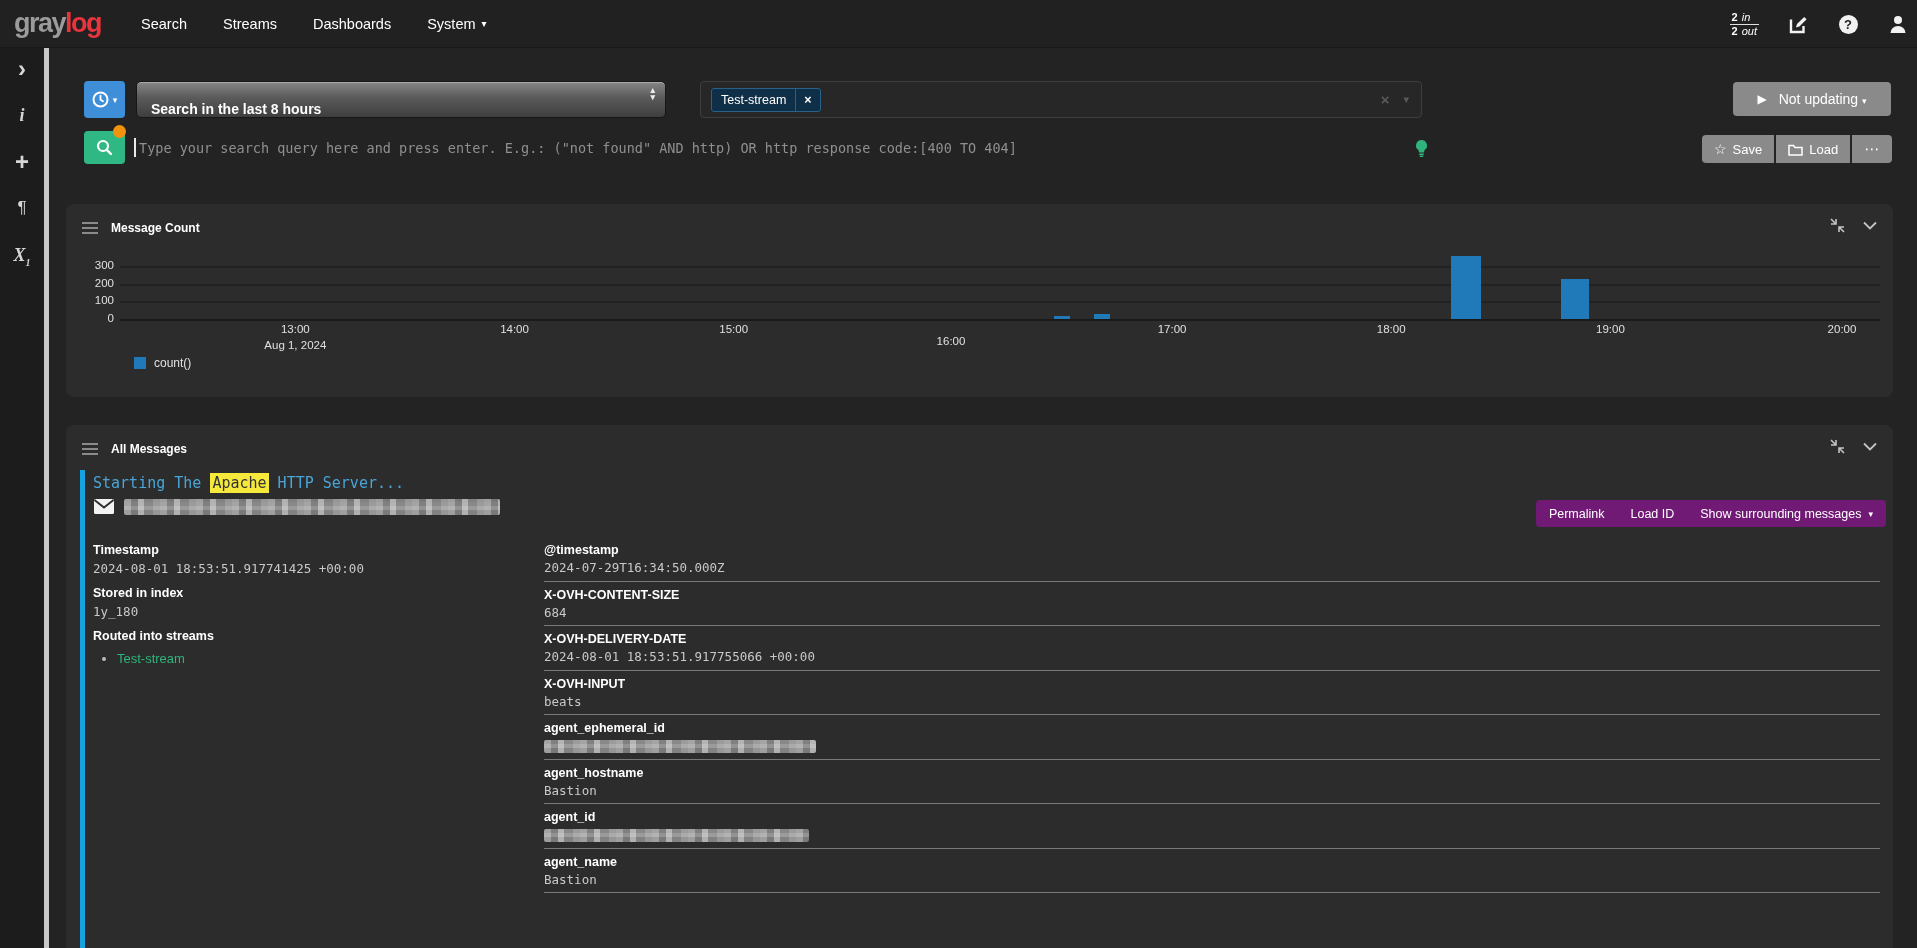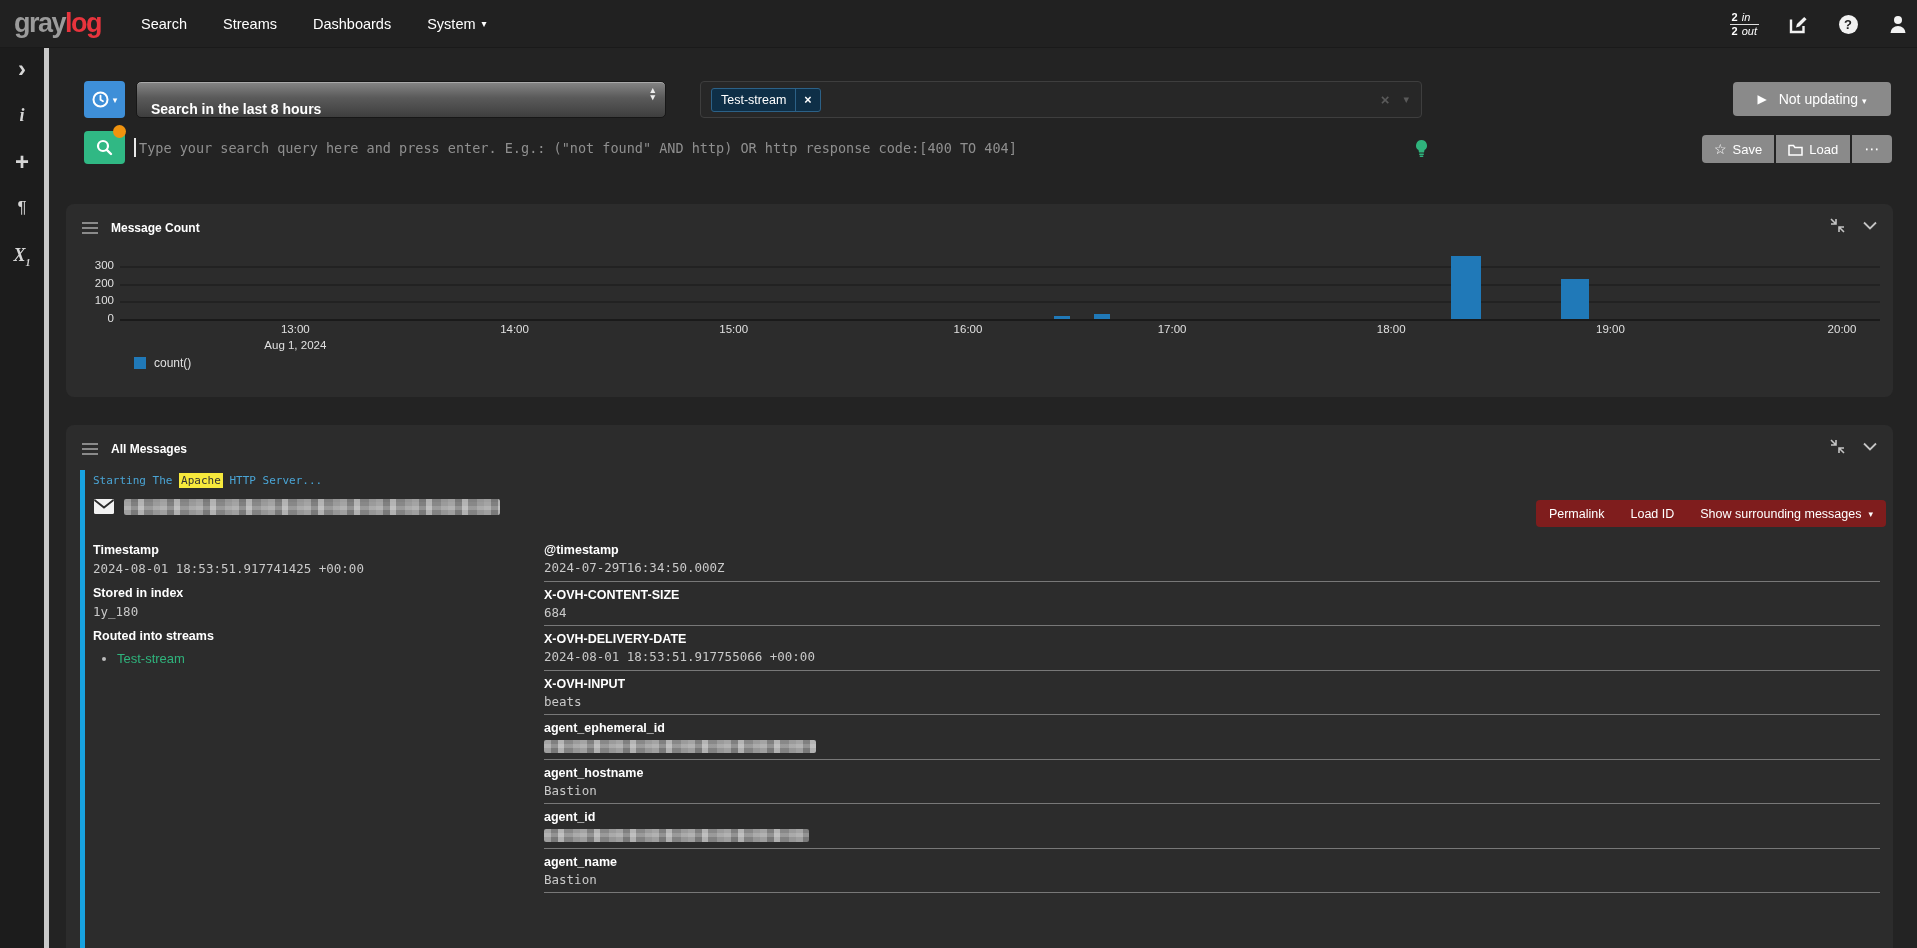--- a/index.html
+++ b/index.html
@@ -81,30 +81,30 @@
   .ytick { position:absolute; left:-34px; width:28px; text-align:right; font-size:11.5px; color:#e0e0e0; }
   .xtick { position:absolute; top:79px; width:60px; text-align:center; font-size:11.5px; color:#e0e0e0; }
   .xdate { position:absolute; top:95px; width:80px; text-align:center; font-size:11.5px; color:#e0e0e0; }
   .bar { position:absolute; background:#2079b8; }
   .legend { position:absolute; left:68px; top:152px; display:flex; align-items:center; gap:8px; }
   .legend-swatch { width:12px; height:12px; background:#2079b8; }
   .legend-label { font-size:12px; color:#e0e0e0; }
 
   
   .msg-stripe { position:absolute; left:14px; top:45px; width:5px; bottom:0; background:#17a2e0; }
-  .msg-summary { position:absolute; left:27px; top:49px; font-family:"DejaVu Sans Mono", monospace; font-size:11px; color:#4aa5d6; }
+  .msg-summary { position:absolute; left:27px; top:49px; font-family:"DejaVu Sans Mono", monospace; font-size:15px; color:#4aa5d6; }
   .msg-summary mark { background:#f7e93c; color:#333; padding:1px 2px; }
   .msg-envrow { position:absolute; left:27px; top:73px; display:flex; align-items:center; gap:9px; }
   .redacted { height:16px; border-radius:2px; filter:blur(.6px);
     background-image:
       repeating-linear-gradient(90deg, rgba(255,255,255,.34) 0 7px, rgba(255,255,255,.08) 7px 14px, rgba(255,255,255,.46) 14px 20px, rgba(255,255,255,.14) 20px 29px, rgba(255,255,255,.28) 29px 36px),
       repeating-linear-gradient(0deg, #6e6e6e 0 5px, #8a8a8a 5px 9px, #757575 9px 13px);
   }
   .redacted.small { height:13px; margin-top:4px; }
-  #msg-actions { position:absolute; right:7px; top:75px; display:flex; background:#7f1d1d; border-radius:4px; height:27px; align-items:stretch; }
+  #msg-actions { position:absolute; right:7px; top:75px; display:flex; background:#701a75; border-radius:4px; height:27px; align-items:stretch; }
   .act-btn { background:transparent; border:none; color:#fff; font-size:12.5px; font-family:inherit; padding:0 13px; cursor:pointer; display:flex; align-items:center; gap:7px; }
   .act-btn .caret { font-size:9px; }
 
   #left-fields { position:absolute; left:27px; top:118px; width:430px; }
   .lfield { margin-bottom:10px; }
   .flabel { font-size:12.5px; font-weight:bold; color:#fff; line-height:15px; }
   .fvalue { font-size:12.5px; font-family:"DejaVu Sans Mono", monospace; color:#c9c9c9; line-height:16px; margin-top:2px; }
   .lfield .fvalue { margin-top:3px; }
   .lfield { min-height:30px; margin-bottom:9px; }
   .stream-list { margin-top:6px; padding-left:24px; }
@@ -267,21 +267,21 @@
       <div class="gridline" style="top: 57px;"></div>
       <div class="ytick" style="top: 50px;">100</div>
       <div class="gridline" style="top: 39.5px;"></div>
       <div class="ytick" style="top: 32.5px;">200</div>
       <div class="gridline" style="top: 22px;"></div>
       <div class="ytick" style="top: 15px;">300</div>
       <div class="xtick" style="left: 145.342px;">13:00</div>
       <div class="xdate" style="left: 135.342px;">Aug 1, 2024</div>
       <div class="xtick" style="left: 364.521px;">14:00</div>
       <div class="xtick" style="left: 583.699px;">15:00</div>
-      <div class="xtick" style="left: 818px;">16:00</div>
+      <div class="xtick" style="left: 801px; margin-top: 12px;">16:00</div>
       <div class="xtick" style="left: 1022.05px;">17:00</div>
       <div class="xtick" style="left: 1241.23px;">18:00</div>
       <div class="xtick" style="left: 1460.41px;">19:00</div>
       <div class="xtick" style="left: 1692px;">20:00</div>
       <div class="bar" style="left: 934.466px; width: 16px; top: 71.875px; height: 2.625px; background: rgb(32, 121, 184);"></div>
       <div class="bar" style="left: 973.918px; width: 16px; top: 70.125px; height: 4.375px; background: rgb(32, 121, 184);"></div>
       <div class="bar" style="left: 1330.75px; width: 30px; top: 12.375px; height: 62.125px; background: rgb(32, 121, 184);"></div>
       <div class="bar" style="left: 1441.34px; width: 28px; top: 35.125px; height: 39.375px; background: rgb(32, 121, 184);"></div>
     </div>
   <div class="legend">

